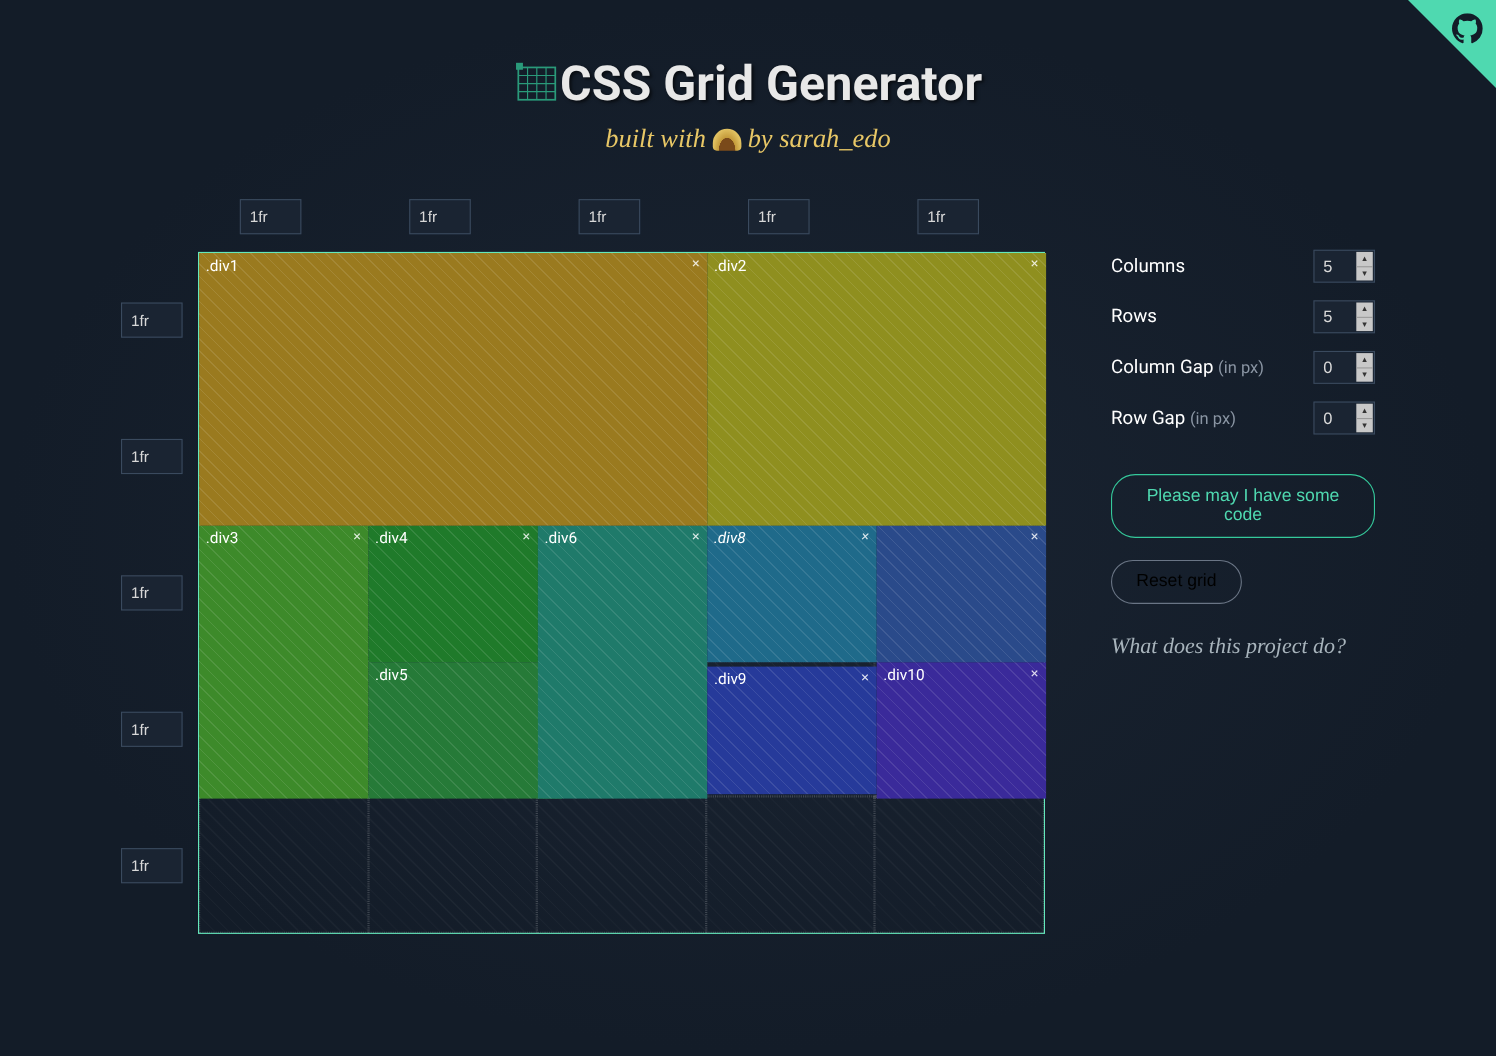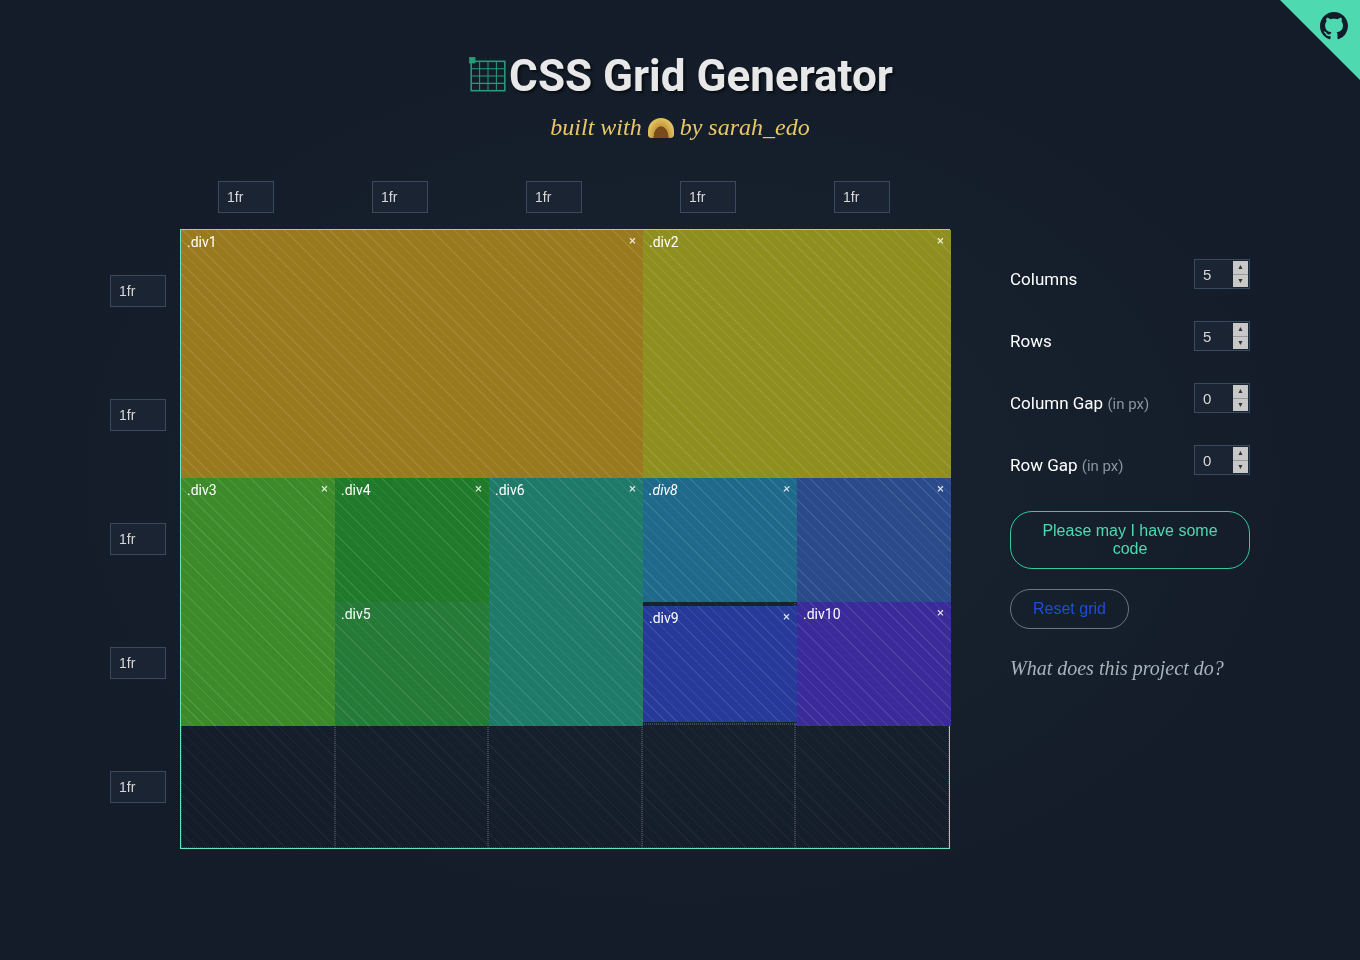--- a/index.html
+++ b/index.html
@@ -115,24 +115,23 @@
   }
   .divbox .label { position:absolute; top:4px; left:6px;text-align:center; }
   .divbox .close {
     position:absolute; top:3px; right:7px;
     font-size: 13px; cursor:pointer;
     color: rgba(255,255,255,0.85);
   }
 
   .sidebar { width: 240px; padding-top: 46px; }
   .field-row {
-    display: flex; justify-content: space-between; align-items: flex-end;
+    display: flex; justify-content: space-between; align-items: center;
     margin-bottom: 16px;
     font-size: 17px;
-    margin-top: 32px;
   }
   .field-row .hint { color: #8a95a3; font-size: 15px; }
   .num-wrap { position: relative; }
   .num-input {
     width: 56px; height: 30px;
     background: #1a2432;
     border: 1px solid #3a4a5e;
     color: #d8d8d8;
     font-size: 15px;
     padding: 0 20px 0 8px;
@@ -159,21 +158,21 @@
     margin-top: 20px;
   }
   .btn-primary {
     border: 1.5px solid #35c99b;
     color: #4fd9b0;
     width: 100%;
     text-align:center;
   }
   .btn-secondary {
     border: 1.5px solid #6a7585;
-    color: #1d4ed8;
+    color: #000000;
   }
   .explain-link {
     margin-top: 28px;
     font-family: "Comic Sans MS", cursive;
     font-style: italic;
     font-size: 20px;
     color: #a8b4bc;
     cursor: pointer;
   }
 </style>

